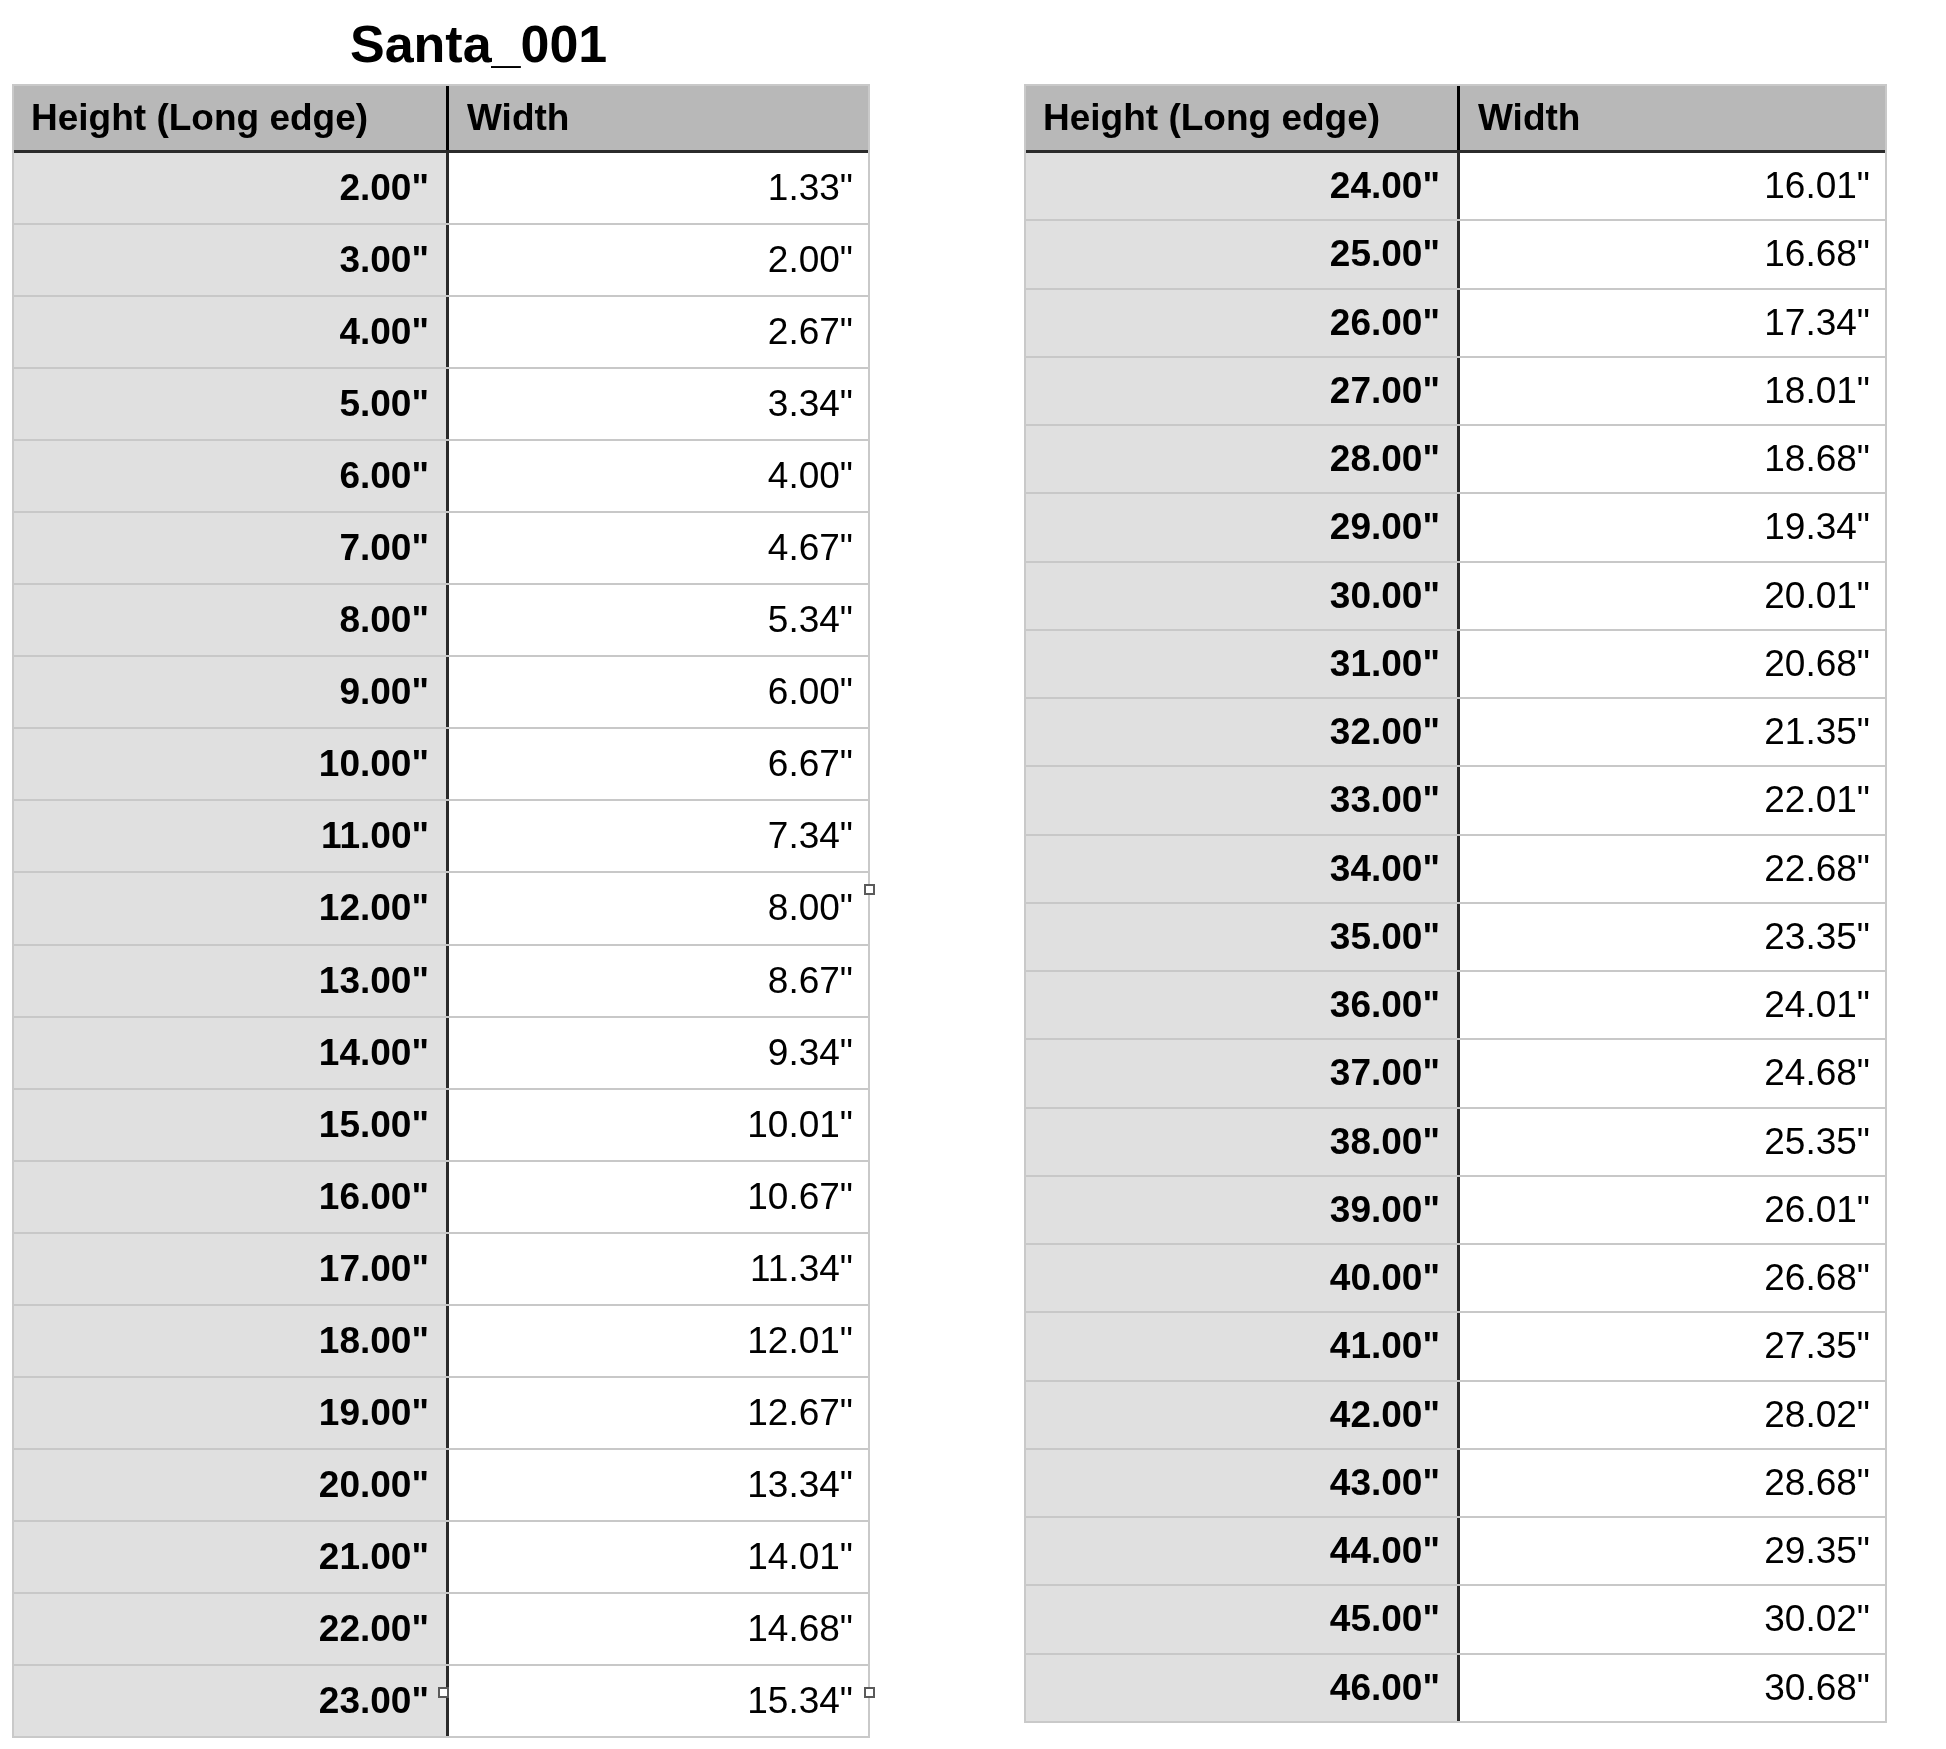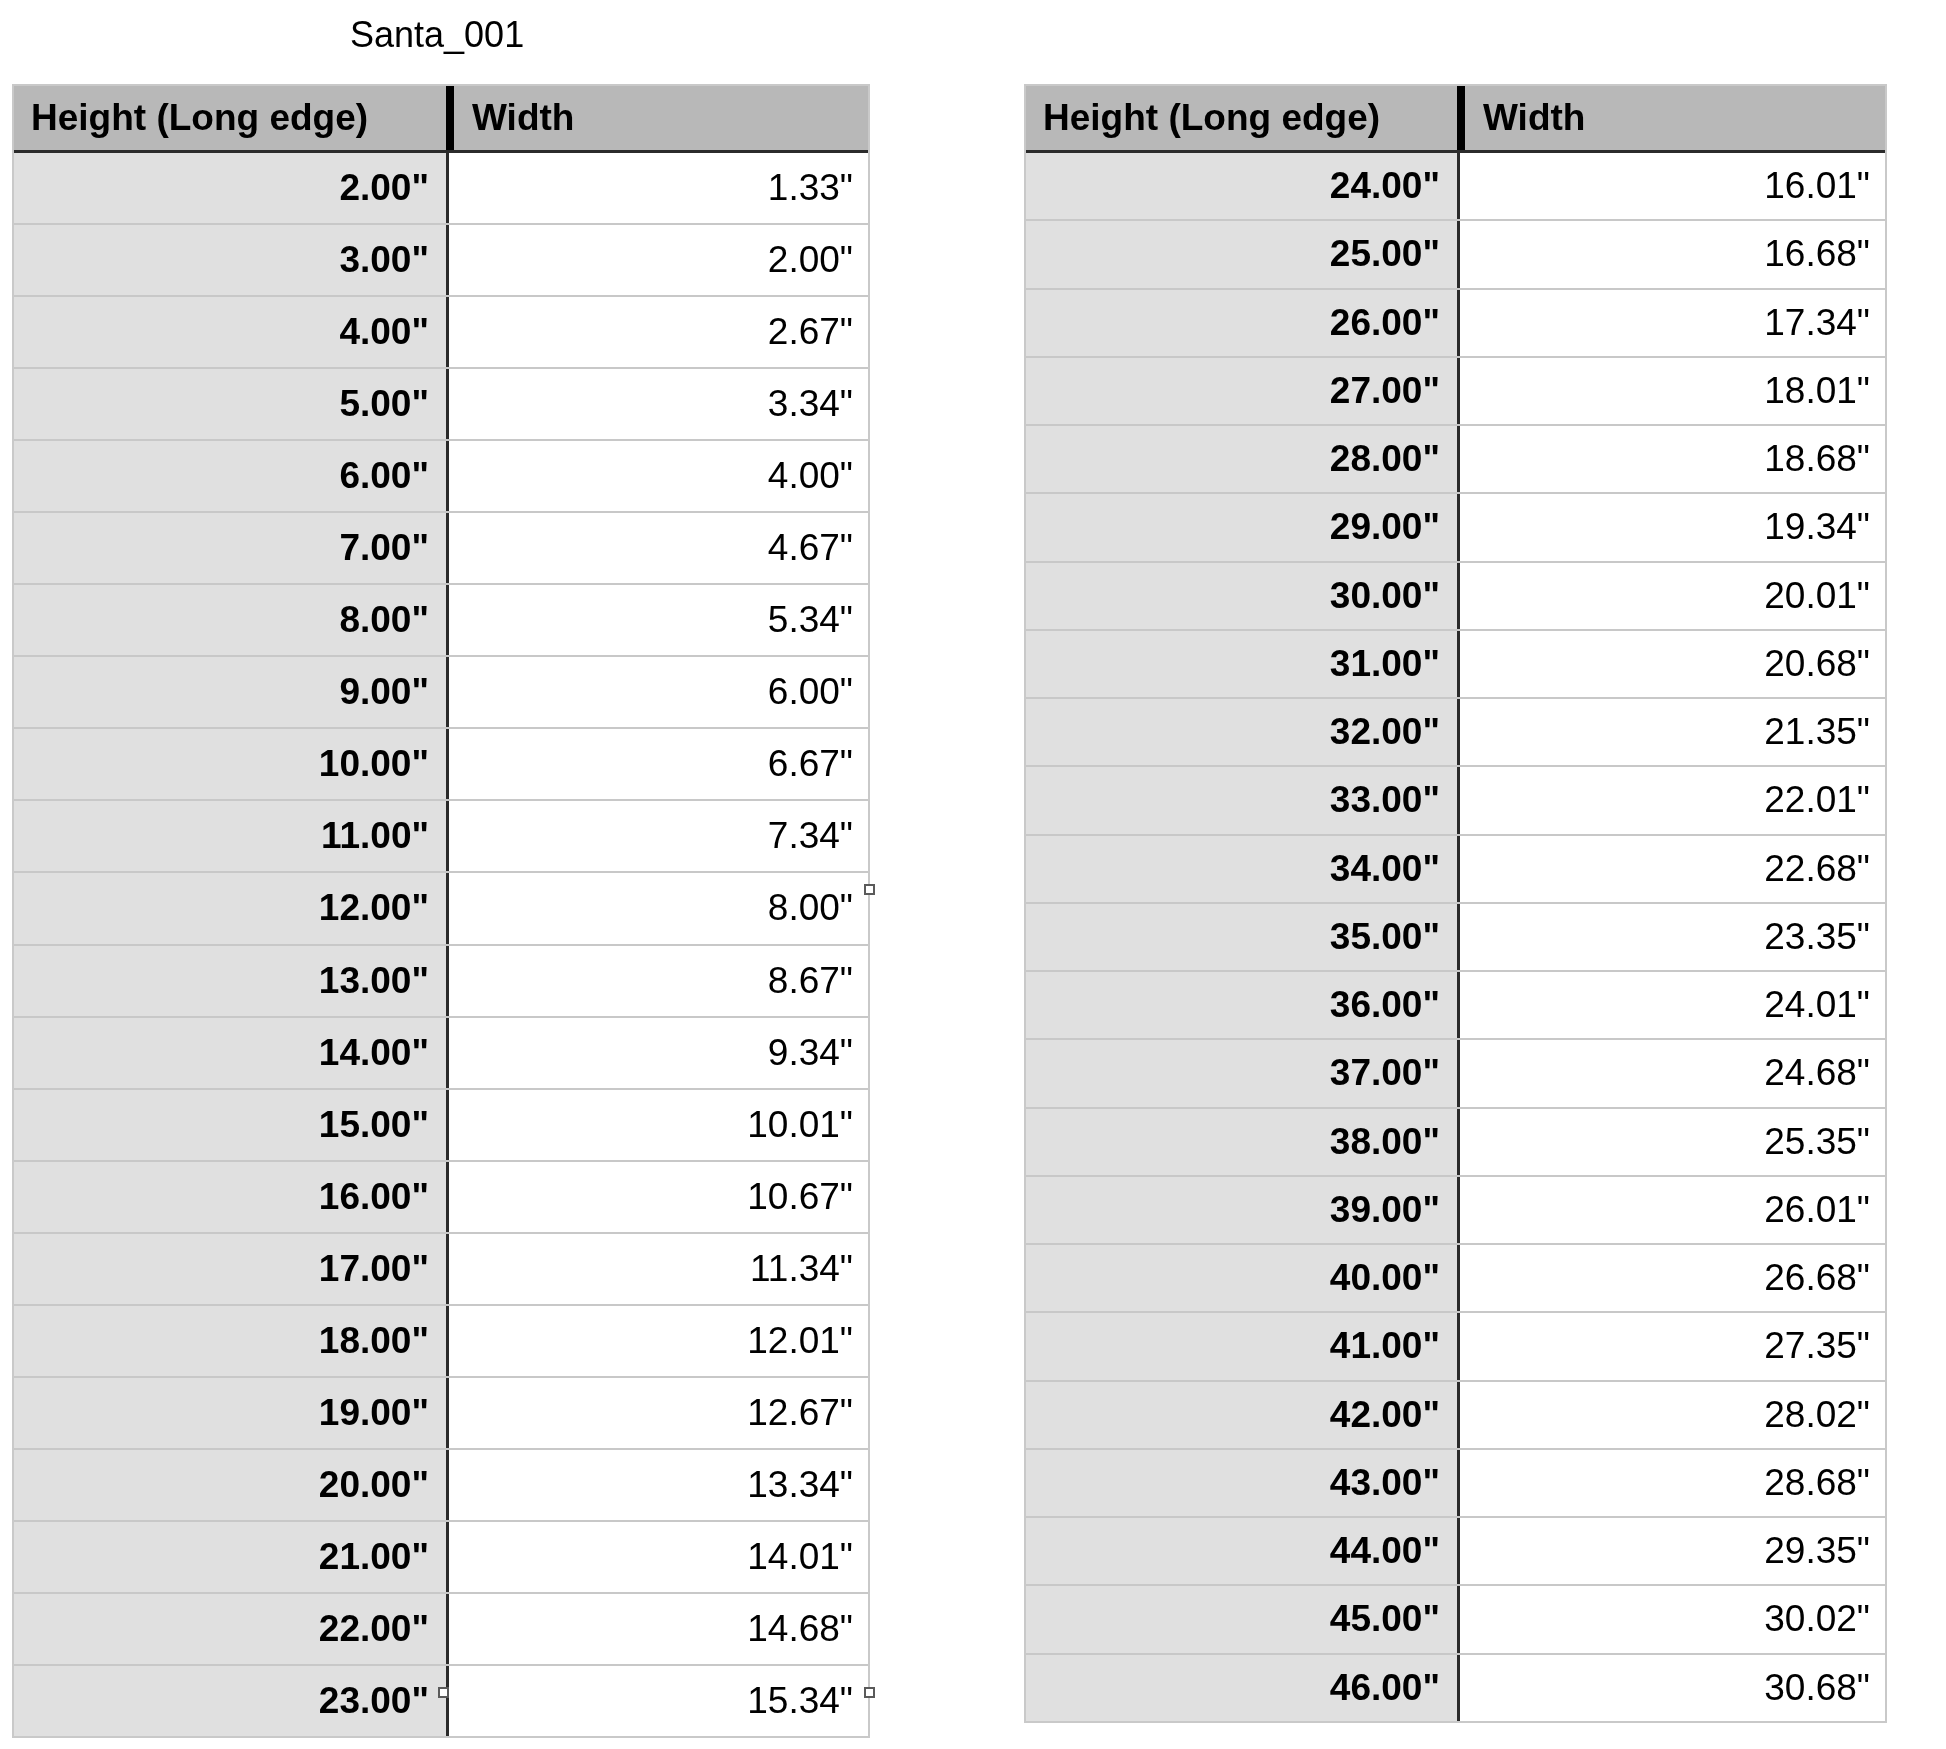--- a/index.html
+++ b/index.html
@@ -16,22 +16,22 @@
     width:1946px;height:1749px;
     background:#ffffff;
     position:relative;
     font-family:"Liberation Sans","DejaVu Sans",sans-serif;
     color:var(--text);
     overflow:hidden;
   }
   .page-title{
     position:absolute;
     left:350px;top:14px;
-    font-size:36px;
-    font-weight:400;
+    font-size:52px;
+    font-weight:700;
     color:var(--text);
     white-space:nowrap;
   }
   .size-table{
     position:absolute;
     box-sizing:border-box;
     border:2px solid var(--outer-border);
     background:#fff;
   }
   .thead{
@@ -43,21 +43,21 @@
   }
   .th{
     display:flex;
     align-items:center;
     font-weight:700;
     font-size:37px;
     overflow:hidden;
     white-space:nowrap;
   }
   .th-height{padding-left:17px;border-radius:22px;}
-  .th-width{padding-left:18px;border-left:8px solid #000000;}
+  .th-width{padding-left:18px;border-left:3px solid #000000;}
   .tr{
     display:grid;
     grid-template-columns:var(--col1) 1fr;
     height:var(--row-h);
     border-top:2px solid var(--row-border);
   }
   .tr:first-child{border-top:none;}
   .td{
     display:flex;
     align-items:center;

